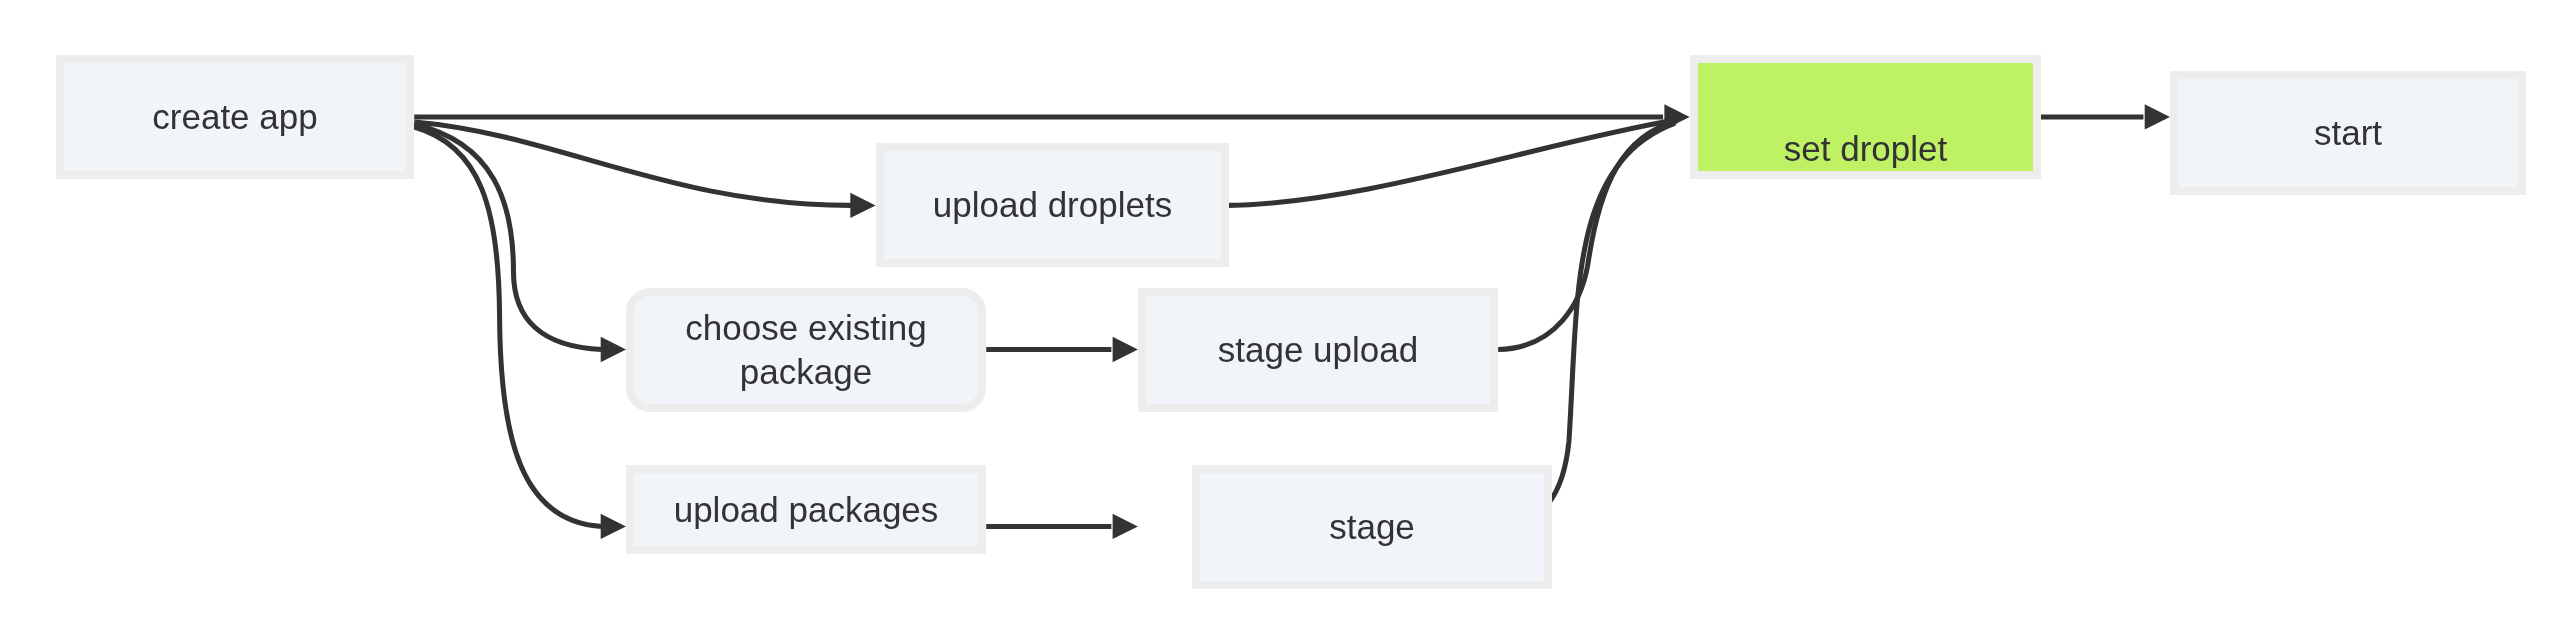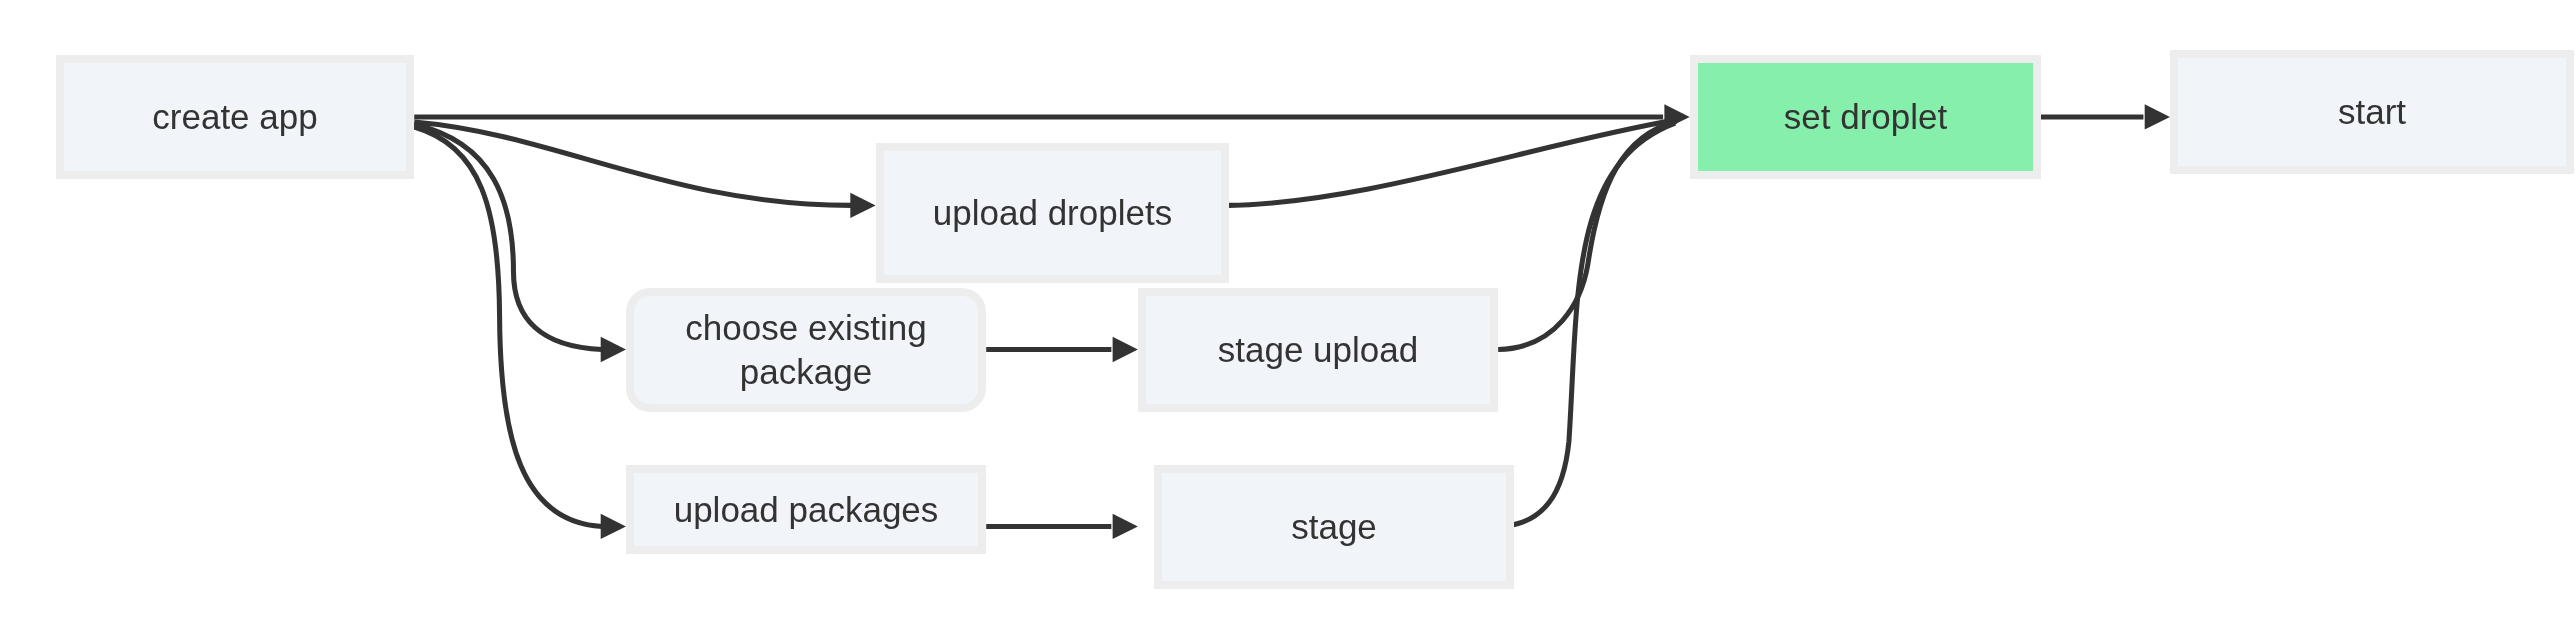--- a/index.html
+++ b/index.html
@@ -50,22 +50,22 @@
       <path d="M 2370 833 C 2444 831 2474 778 2482 698 C 2497 470 2482 258 2650 195" fill="none" stroke="#333333" stroke-width="8"></path>
       <path d="M 1560 553 L 1758 553" fill="none" stroke="#333333" stroke-width="8"></path>
       <polygon points="1800,553 1760,533 1760,573" fill="#333333"></polygon>
       <path d="M 1560 833 L 1758 833" fill="none" stroke="#333333" stroke-width="8"></path>
       <polygon points="1800,833 1760,813 1760,853" fill="#333333"></polygon>
       <path d="M 3228 185 L 3391 185" fill="none" stroke="#333333" stroke-width="8"></path>
       <polygon points="3433,185 3393,165 3393,205" fill="#333333"></polygon>
     </svg>
   <div class="nodes-layer">
       <div class="node" style="left: 56px; top: 55px; width: 358px; height: 124px; background: rgb(241, 245, 249); border-color: rgb(237, 237, 237); color: rgb(51, 51, 51);"><span>create app</span></div>
-      <div class="node" style="left: 876px; top: 143px; width: 353px; height: 140px; background: rgb(241, 245, 249); border-color: rgb(237, 237, 237); color: rgb(51, 51, 51);"><span>upload droplets</span></div>
+      <div class="node" style="left: 876px; top: 143px; width: 353px; height: 124px; background: rgb(241, 245, 249); border-color: rgb(237, 237, 237); color: rgb(51, 51, 51);"><span>upload droplets</span></div>
       <div class="node" style="left: 626px; top: 288px; width: 360px; height: 124px; background: rgb(241, 245, 249); border-color: rgb(237, 237, 237); color: rgb(51, 51, 51); border-radius: 24px;"><span>choose existing package</span></div>
       <div class="node" style="left: 1138px; top: 288px; width: 360px; height: 124px; background: rgb(241, 245, 249); border-color: rgb(237, 237, 237); color: rgb(51, 51, 51);"><span>stage upload</span></div>
       <div class="node" style="left: 626px; top: 465px; width: 360px; height: 89px; background: rgb(241, 245, 249); border-color: rgb(237, 237, 237); color: rgb(51, 51, 51);"><span>upload packages</span></div>
-      <div class="node" style="left: 1154px; top: 465px; width: 360px; height: 124px; background: rgb(241, 245, 249); border-color: rgb(237, 237, 237); color: rgb(51, 51, 51);"><span>stage</span></div>
-      <div class="node" style="left: 1690px; top: 55px; width: 351px; height: 124px; background: #86efac; border-color: rgb(237, 237, 237); color: rgb(51, 51, 51);"><span>set droplet</span></div>
-      <div class="node" style="left: 2170px; top: 50px; width: 404px; height: 124px; background: rgb(241, 245, 249); border-color: rgb(237, 237, 237); color: rgb(51, 51, 51);"><span>start</span></div>
+      <div class="node" style="left: 1192px; top: 465px; width: 360px; height: 124px; background: rgb(241, 245, 249); border-color: rgb(237, 237, 237); color: rgb(51, 51, 51);"><span>stage</span></div>
+      <div class="node" style="left: 1690px; top: 55px; width: 351px; height: 124px; background: #bef264; border-color: rgb(237, 237, 237); color: rgb(51, 51, 51); align-items: flex-end;"><span>set droplet</span></div>
+      <div class="node" style="left: 2170px; top: 71px; width: 356px; height: 124px; background: rgb(241, 245, 249); border-color: rgb(237, 237, 237); color: rgb(51, 51, 51);"><span>start</span></div>
     </div>
 </div>
 
 
 </body></html>

